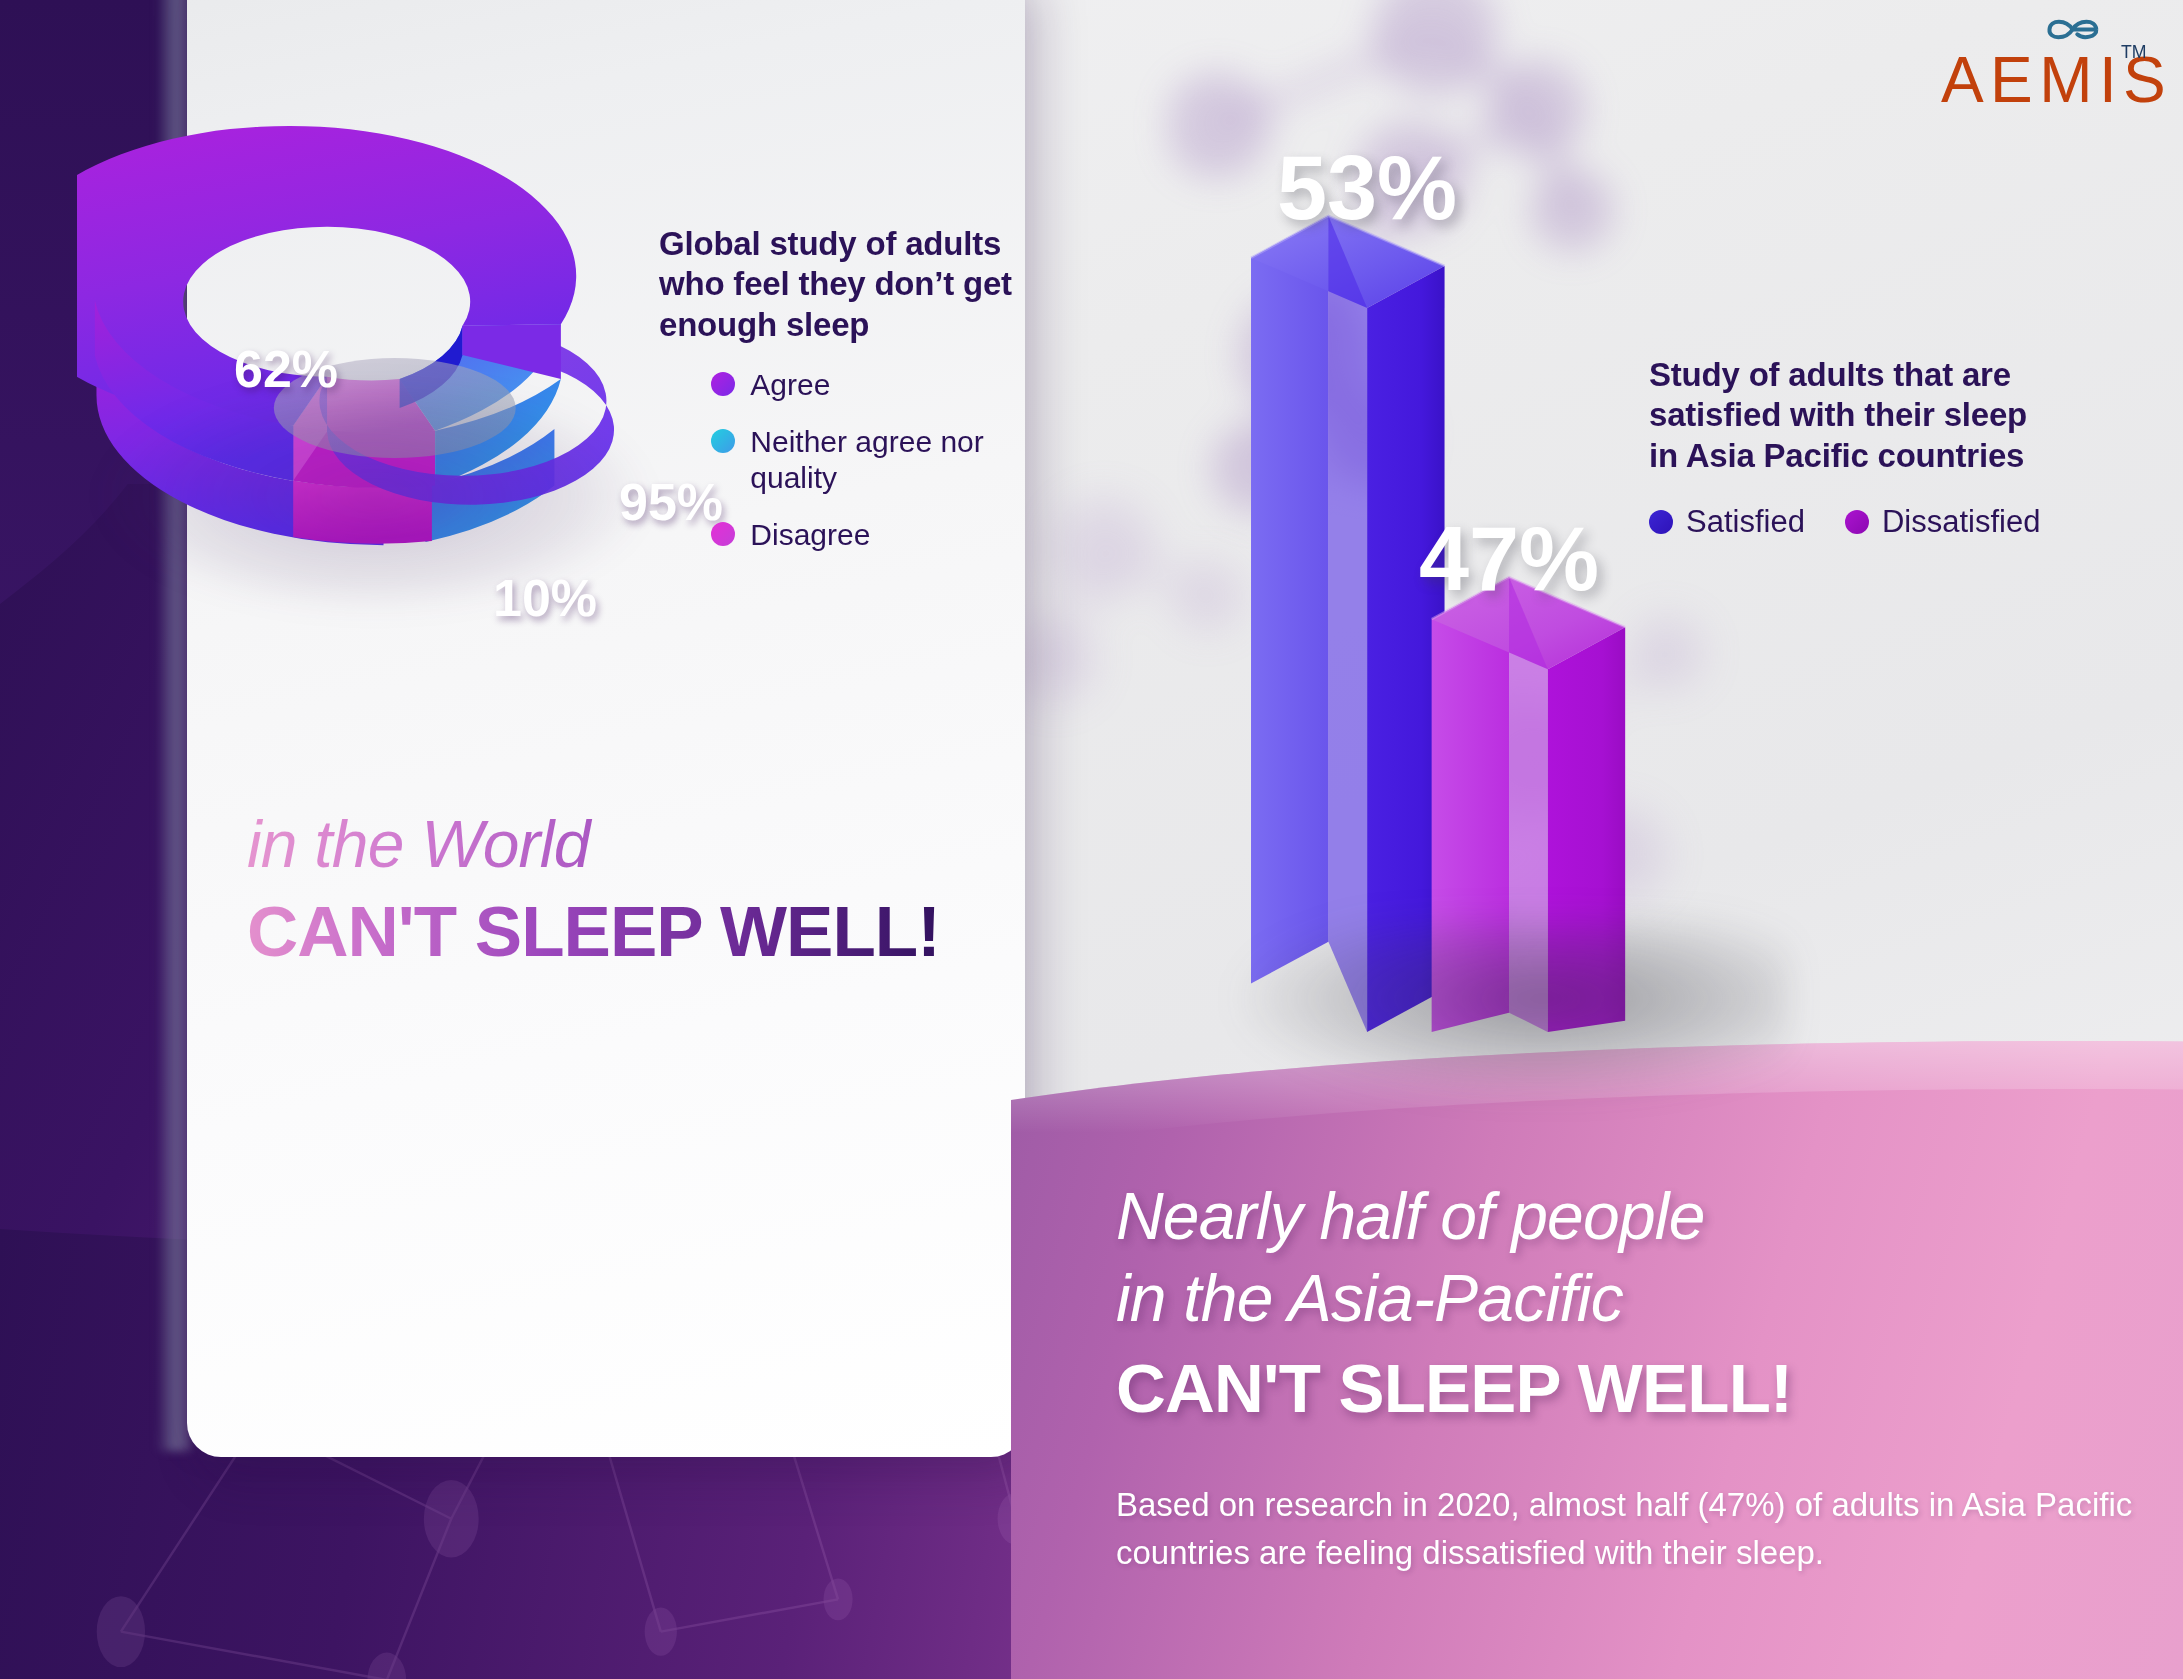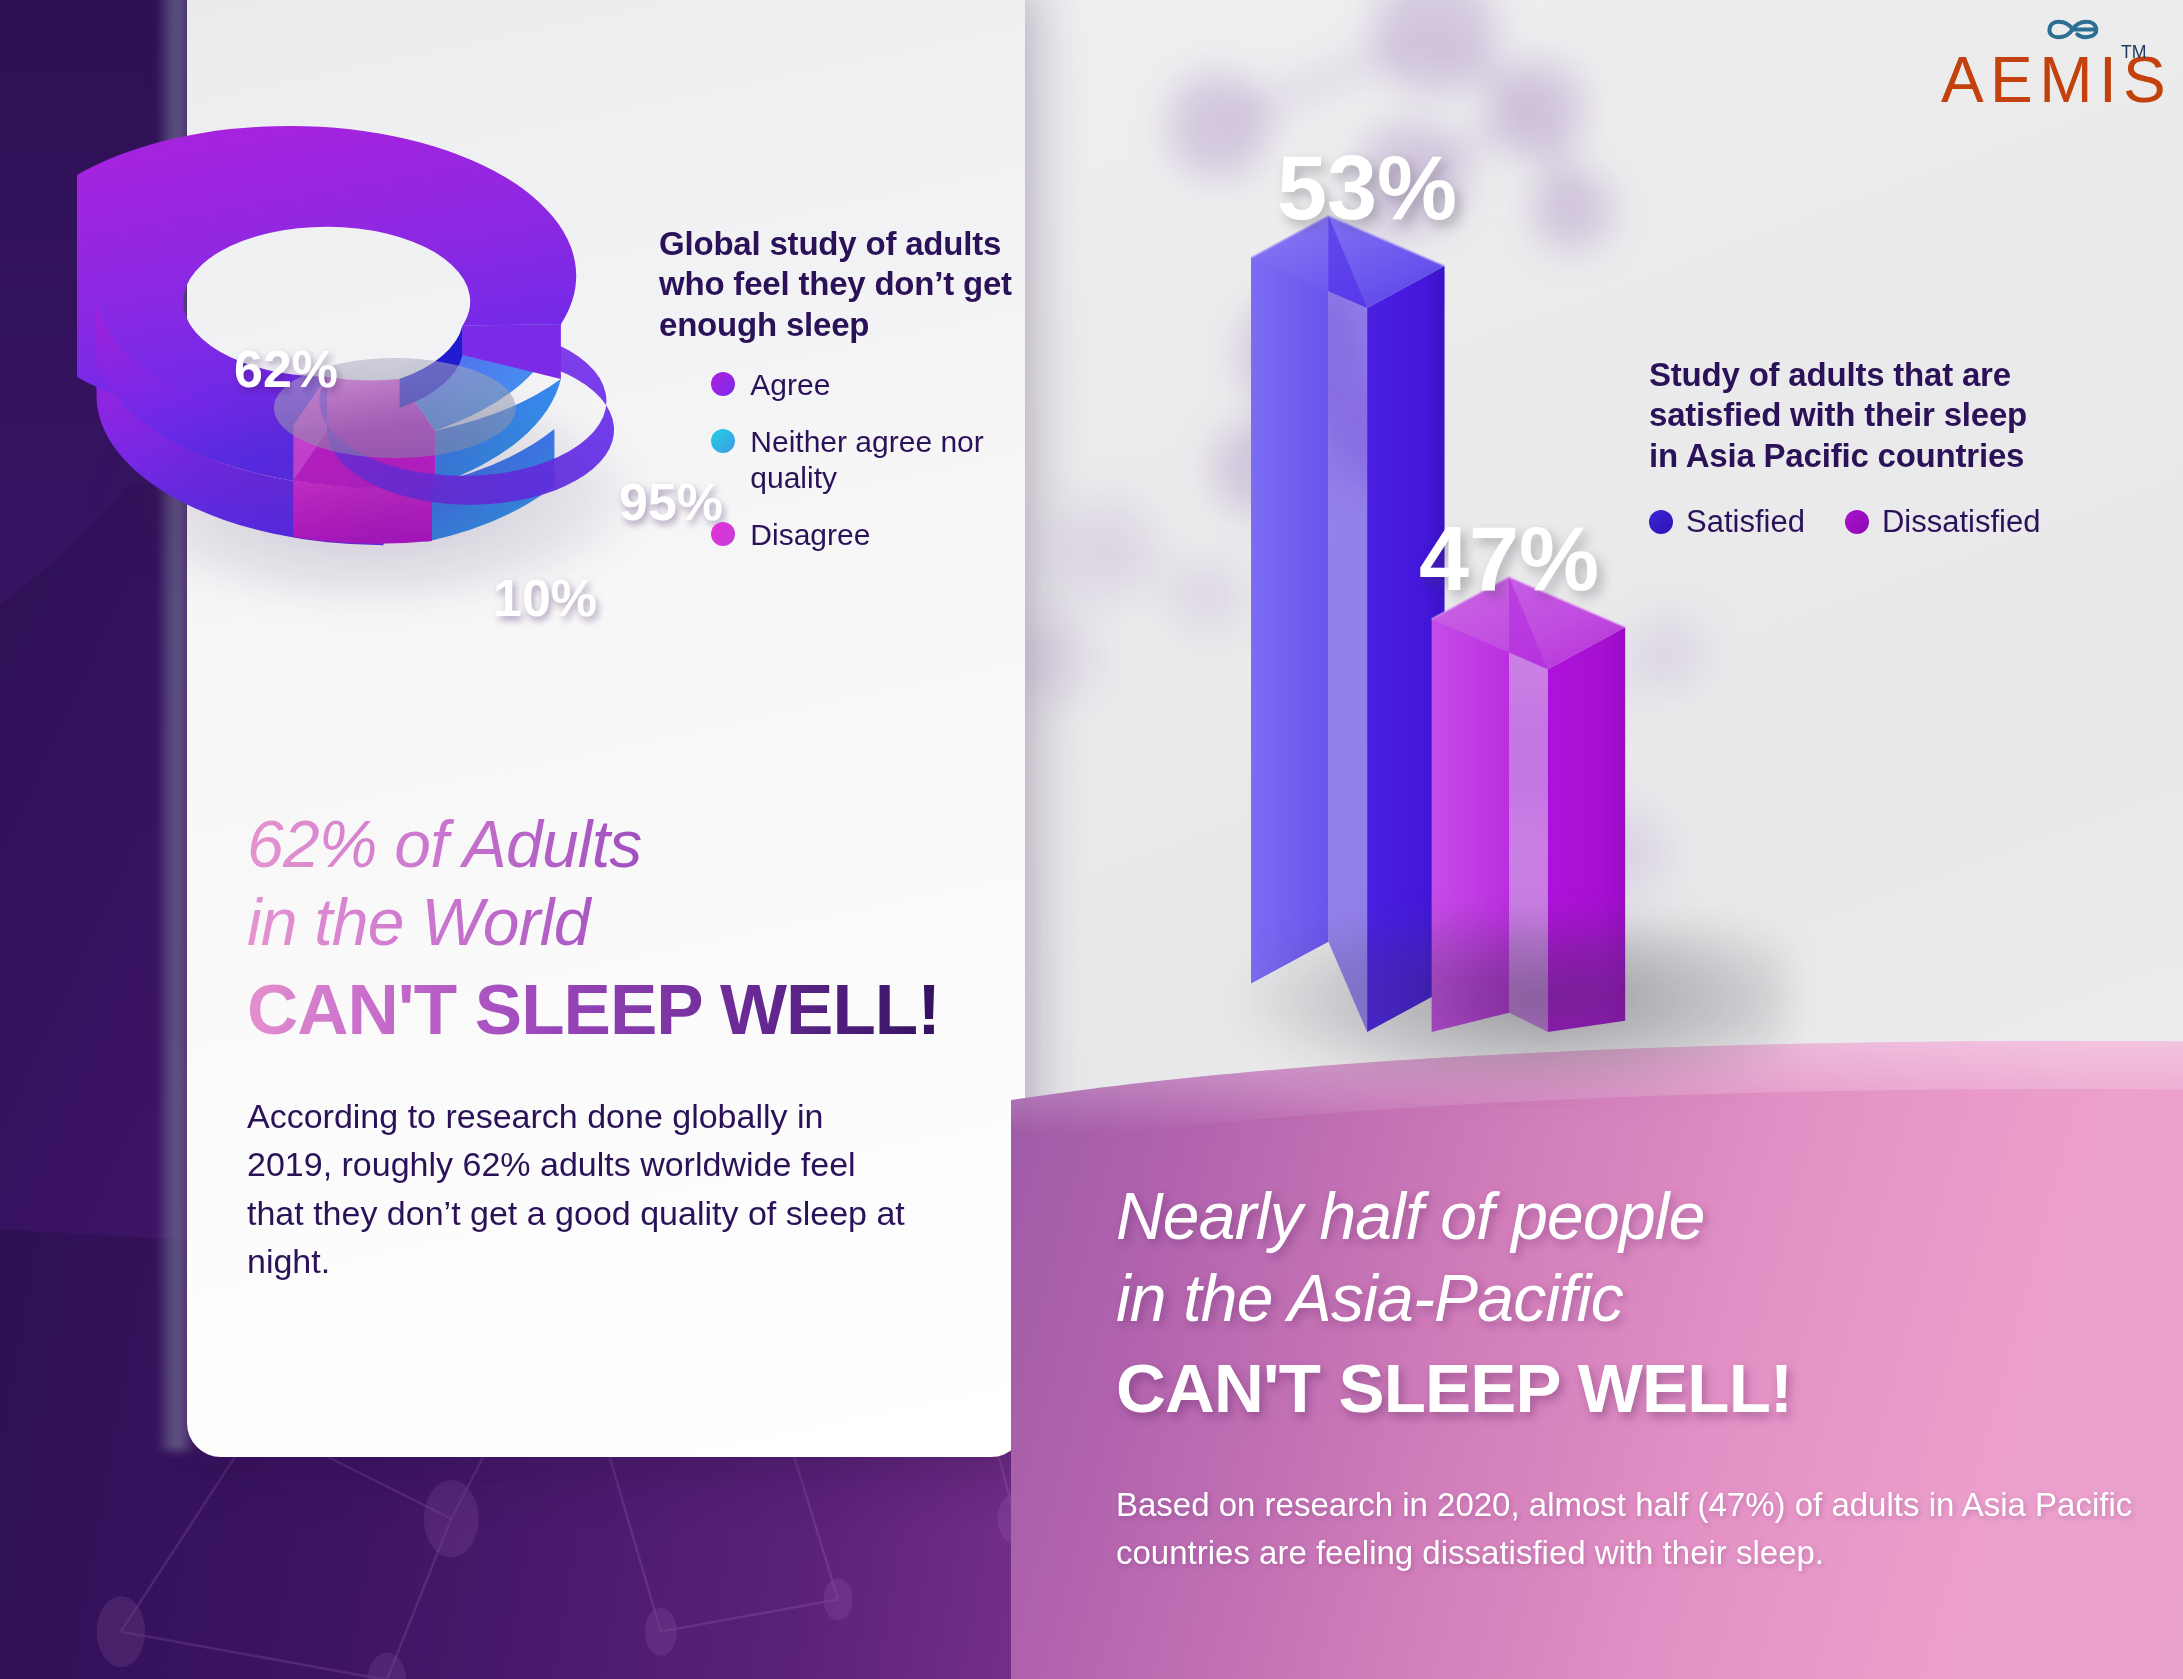--- a/index.html
+++ b/index.html
@@ -334,25 +334,23 @@
       <span class="lg-dot" style="background:linear-gradient(135deg,#22cfe0,#3f9ae8)"></span>
       <span class="lg-txt" style="max-width:242px">Neither agree nor quality</span>
     </div>
     <div class="lg-row">
       <span class="lg-dot" style="background:linear-gradient(135deg,#e52fd6,#c43fd8)"></span>
       <span class="lg-txt">Disagree</span>
     </div>
   </div>
 
   <div class="bigtitle">
-    <div class="bt-l1">62% of Adults</div>
     <div class="bt-l2">in the World</div>
     <div class="bt-l3">CAN'T SLEEP WELL!</div>
   </div>
-  <div class="body-left">According to research done globally in 2019, roughly 62% adults worldwide feel that they don’t get a good quality of sleep at night.</div>
 
   <div class="bars">
     <div class="bar-shadow"></div>
     <svg viewBox="0 0 760 1100" width="613" height="887">
       <defs>
         <linearGradient id="bBlueFront" x1="0" y1="0" x2="1" y2="0">
           <stop offset="0%" stop-color="#4a20e2"></stop>
             <stop offset="70%" stop-color="#4418dc"></stop>
             <stop offset="100%" stop-color="#3a12c8"></stop>
         </linearGradient>

